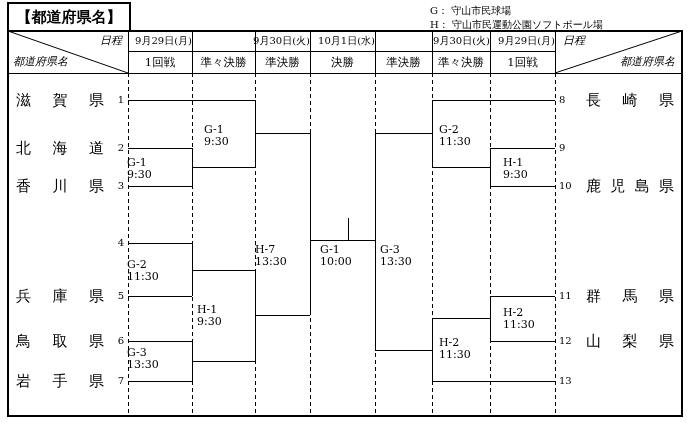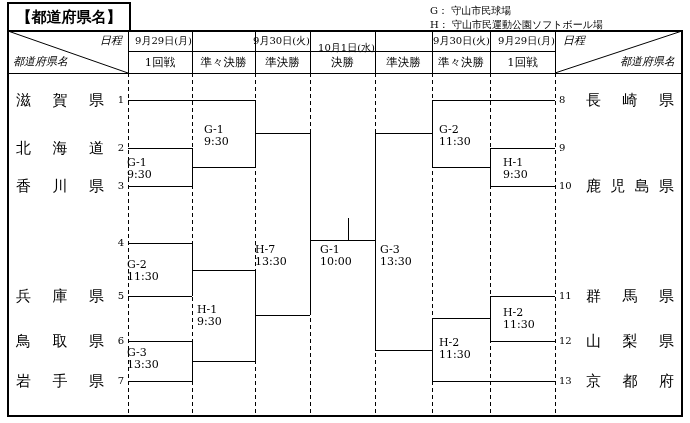--- a/index.html
+++ b/index.html
@@ -53,21 +53,21 @@
   <div class="abs legend-line" style="left:430px;top:4px">G： 守山市民球場</div>
   <div class="abs legend-line" style="left:430px;top:18px">H： 守山市民運動公園ソフトボール場</div>
 
   <div class="abs corner-lbl" style="left:8px;top:34px;width:114px;text-align:right">日程</div>
   <div class="abs corner-lbl" style="left:13px;top:55px">都道府県名</div>
   <div class="abs corner-lbl" style="left:563px;top:34px">日程</div>
   <div class="abs corner-lbl" style="left:555px;top:55px;width:120px;text-align:right">都道府県名</div>
 
   <div class="abs hdate" style="left:128px;top:31px;width:64px">9月29日(月)</div>
   <div class="abs hdate" style="left:192px;top:31px;width:118px">9月30日(火)</div>
-  <div class="abs hdate" style="left:310px;top:38px;width:65px">10月1日(水)</div>
+  <div class="abs hdate" style="left:310px;top:31px;width:65px">10月1日(水)</div>
   <div class="abs hdate" style="left:375px;top:31px;width:115px">9月30日(火)</div>
   <div class="abs hdate" style="left:490px;top:31px;width:65px">9月29日(月)</div>
 
   <div class="abs hround" style="left:128px;top:51px;width:64px">1回戦</div>
   <div class="abs hround" style="left:192px;top:51px;width:63px">準々決勝</div>
   <div class="abs hround" style="left:255px;top:51px;width:55px">準決勝</div>
   <div class="abs hround" style="left:310px;top:51px;width:65px">決勝</div>
   <div class="abs hround" style="left:375px;top:51px;width:57px">準決勝</div>
   <div class="abs hround" style="left:432px;top:51px;width:58px">準々決勝</div>
   <div class="abs hround" style="left:490px;top:51px;width:65px">1回戦</div>
@@ -84,21 +84,20 @@
   <div class="abs seed l" style="left:108px;top:179px">3</div>
   <div class="abs seed l" style="left:108px;top:236px">4</div>
   <div class="abs seed l" style="left:108px;top:289px">5</div>
   <div class="abs seed l" style="left:108px;top:334px">6</div>
   <div class="abs seed l" style="left:108px;top:374px">7</div>
 
   <div class="abs name" style="left:586px;top:90px">長崎県</div>
   <div class="abs name" style="left:586px;top:176px">鹿児島県</div>
   <div class="abs name" style="left:586px;top:286px">群馬県</div>
   <div class="abs name" style="left:586px;top:331px">山梨県</div>
-  <div class="abs name" style="left:586px;top:371px">京都府</div>
 
   <div class="abs seed r" style="left:559px;top:93px">8</div>
   <div class="abs seed r" style="left:559px;top:141px">9</div>
   <div class="abs seed r" style="left:559px;top:179px">10</div>
   <div class="abs seed r" style="left:559px;top:289px">11</div>
   <div class="abs seed r" style="left:559px;top:334px">12</div>
   <div class="abs seed r" style="left:559px;top:374px">13</div>
 
   <div class="abs mlabel" style="left:127px;top:157px">
     <div>G-1</div>

